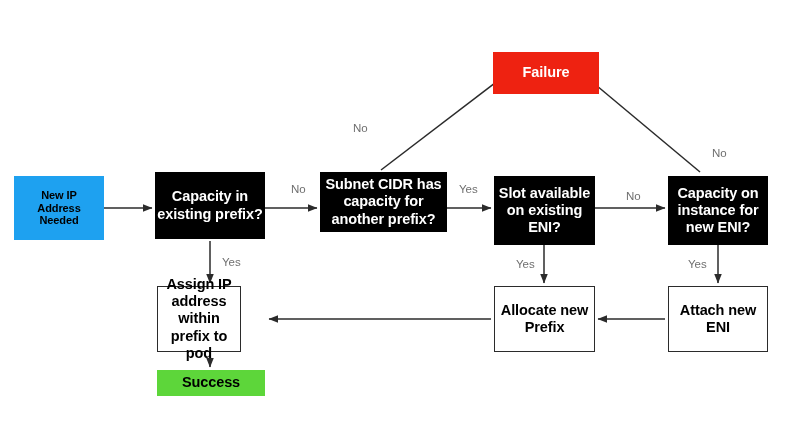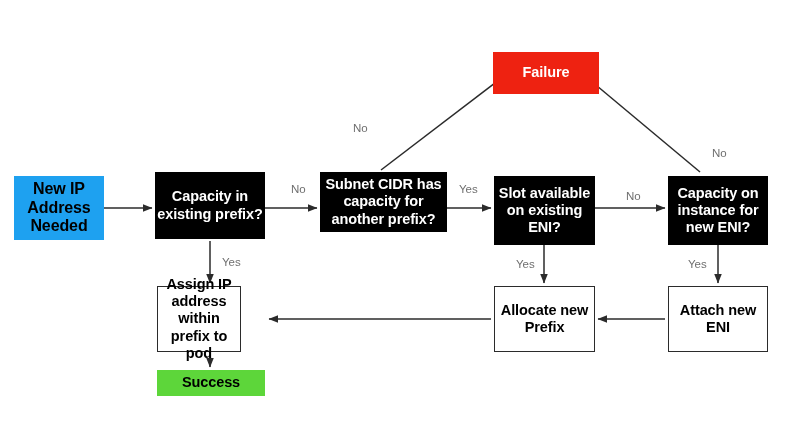--- a/index.html
+++ b/index.html
@@ -44,21 +44,21 @@
   }
   .node.process {
     background: #ffffff;
     color: #000000;
     font-size: 14.5px;
     border: 1.6px solid #2b2b2b;
   }
   .node.start {
     background: #1ea1f0;
     color: #000000;
-    font-size: 16px;
+    font-size: 11px;
     border: 1px solid #1ea1f0;
   }
   .node.terminal-fail {
     background: #ee2211;
     color: #ffffff;
     font-size: 14.5px;
     border: 1px solid #ee2211;
   }
   .node.terminal-success {
     background: #5dd63a;

